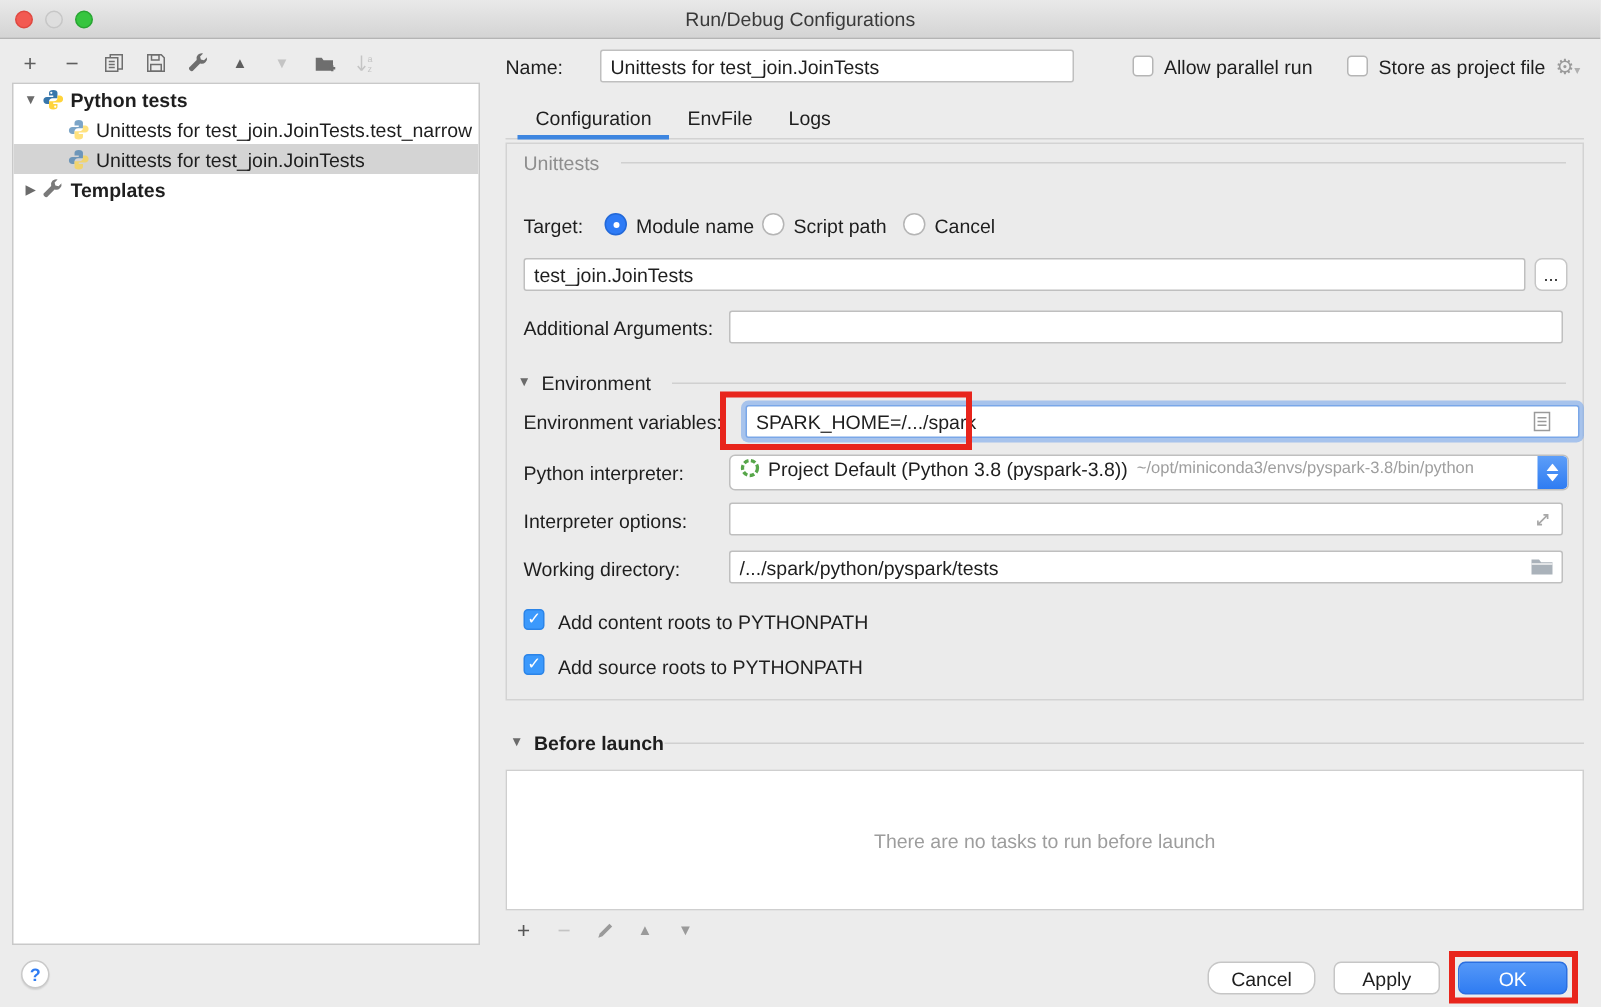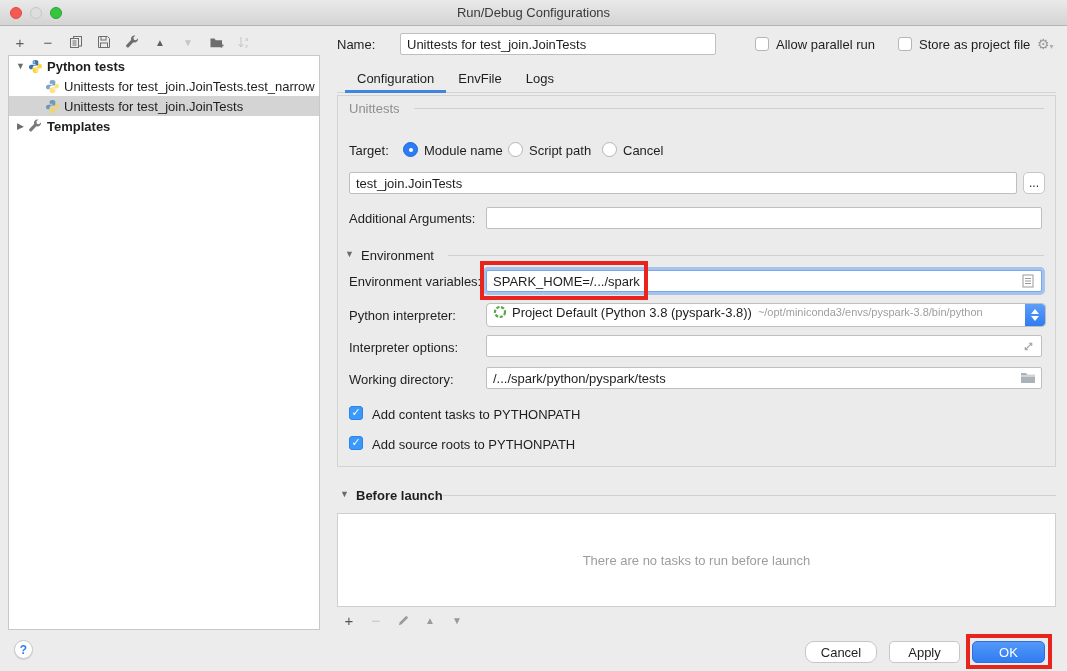--- a/index.html
+++ b/index.html
@@ -63,21 +63,21 @@
   
   .cfg-panel {
     position:absolute; left:337px; top:95px; width:719px; height:372px;
     background:#ebebeb; border:1px solid #d3d3d3;
   }
   .grp-title { position:absolute; color:#8e8e8e; white-space:nowrap; }
   .hline { position:absolute; height:1px; background:#d0d0d0; }
   .radio { position:absolute; width:15px; height:15px; border-radius:50%; background:#fff; border:1px solid #b5b5b5; }
   .radio.on { background:#2e7bf6; border-color:#2268d8; }
   .radio.on::after { content:""; position:absolute; left:4.5px; top:4.5px; width:4px; height:4px; border-radius:50%; background:#fff; }
-  .focus-field { border:1px solid #7aa7e8; box-shadow:0 0 0 3px rgba(112,162,237,.55); }
+  .focus-field { border:1px solid #7aa7e8; box-shadow:0 0 0 3px rgba(112,162,237,.55);margin-left:11px; }
   .dd {
     position:absolute; background:#fff; border:1px solid #bfbfbf; border-radius:4px;
     display:flex; align-items:center; overflow:hidden; white-space:nowrap;
   }
   .dd-path { color:#9e9e9e; font-size:11px; margin-left:6px; overflow:hidden; }
   .stepper { position:absolute; right:0; top:0; width:20px; height:100%;
     background:linear-gradient(#5d9ef8,#2f7cf2); border-radius:0 3px 3px 0;
     display:flex; flex-direction:column; align-items:center; justify-content:center; gap:2px; }
   .in-ico { position:absolute; top:3px; }
 
@@ -269,21 +269,21 @@
   <div class="lbl" style="left:349px; top:372px;">Working directory:</div>
   <input class="field" style="left: 486px; top: 367px; width: 556px; padding-right: 26px;" value="/.../spark/python/pyspark/tests">
   <span class="in-ico" style="left:1020px; top:371px;">
     <svg width="16" height="13" viewBox="0 0 16 13">
         <path d="M1 2h5l1.4 1.8H15V12H1z" fill="#aab2ba"></path>
         <path d="M1 5h14" stroke="#f4f4f4"></path>
       </svg>
   </span>
 
   <div class="checkbox on" style="left:349px; top:406px;"></div>
-  <div class="lbl" style="left:372px; top:407px;">Add content tasks to PYTHONPATH</div>
+  <div class="lbl" style="left:372px; top:407px;">Add content roots to PYTHONPATH</div>
   <div class="checkbox on" style="left:349px; top:436px;"></div>
   <div class="lbl" style="left:372px; top:437px;">Add source roots to PYTHONPATH</div>
 
   <span class="lbl" style="left:340px; top:489px; font-size:9px; color:#6b6b6b;">▼</span>
   <div class="lbl" style="left:356px; top:488px;font-weight:bold;">Before launch</div>
   <div class="hline" style="left:443px; top:495px; width:613px;"></div>
 
   <div class="bl-box">
     <div class="bl-empty">There are no tasks to run before launch</div>
   </div>

